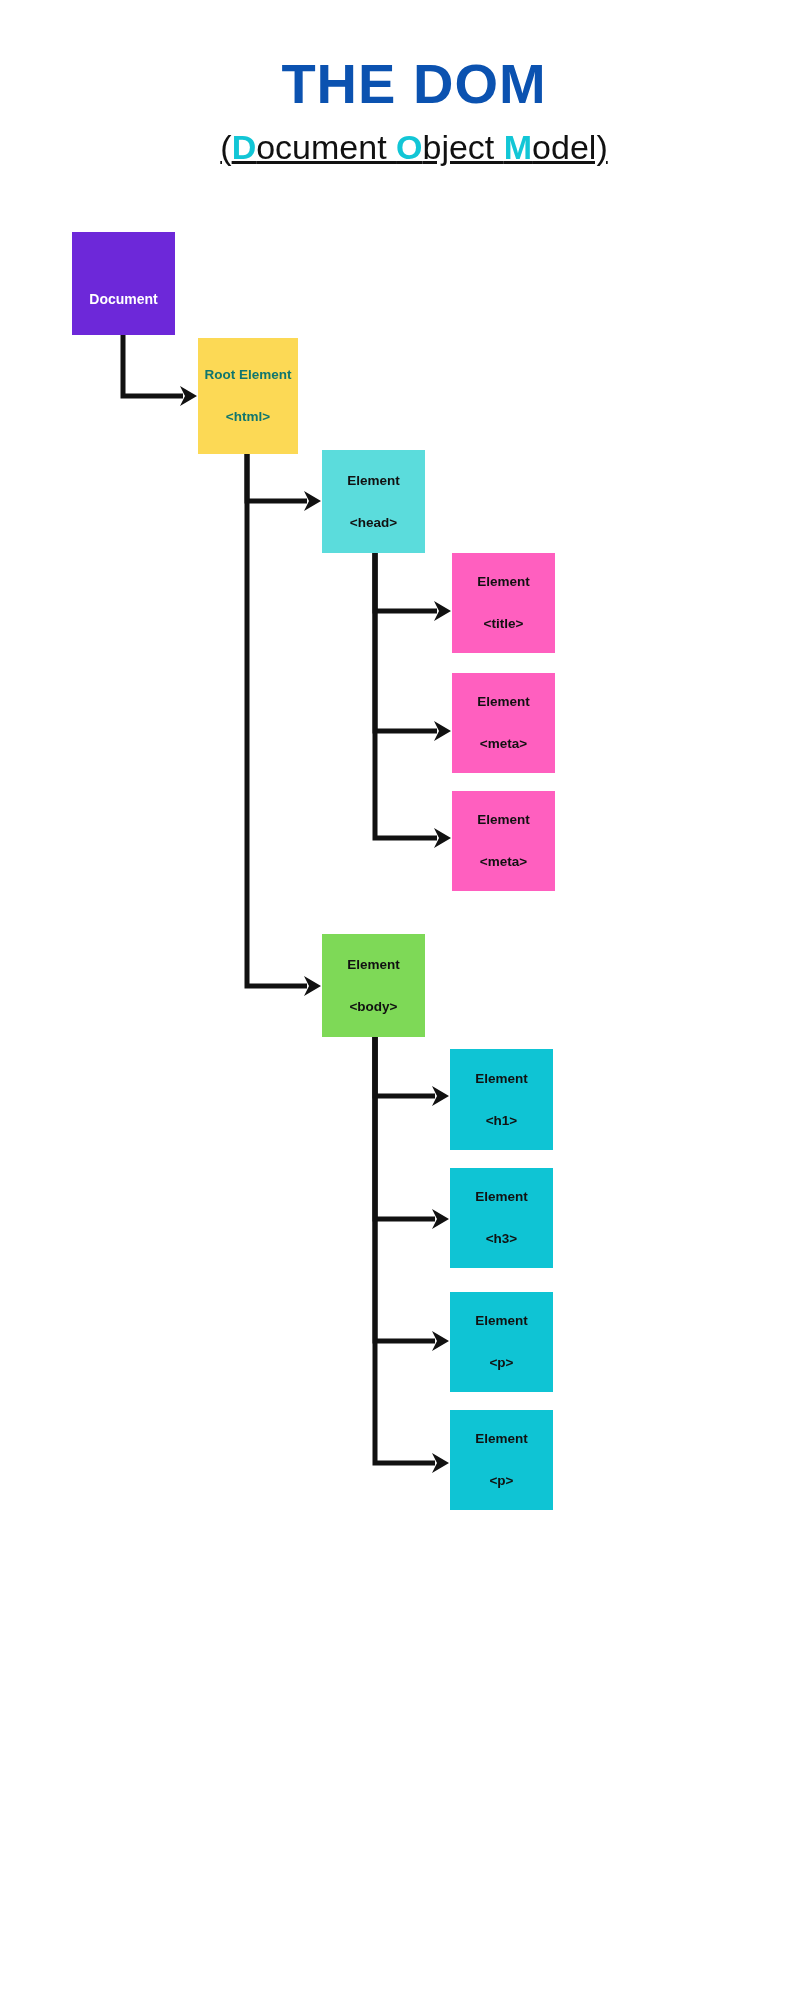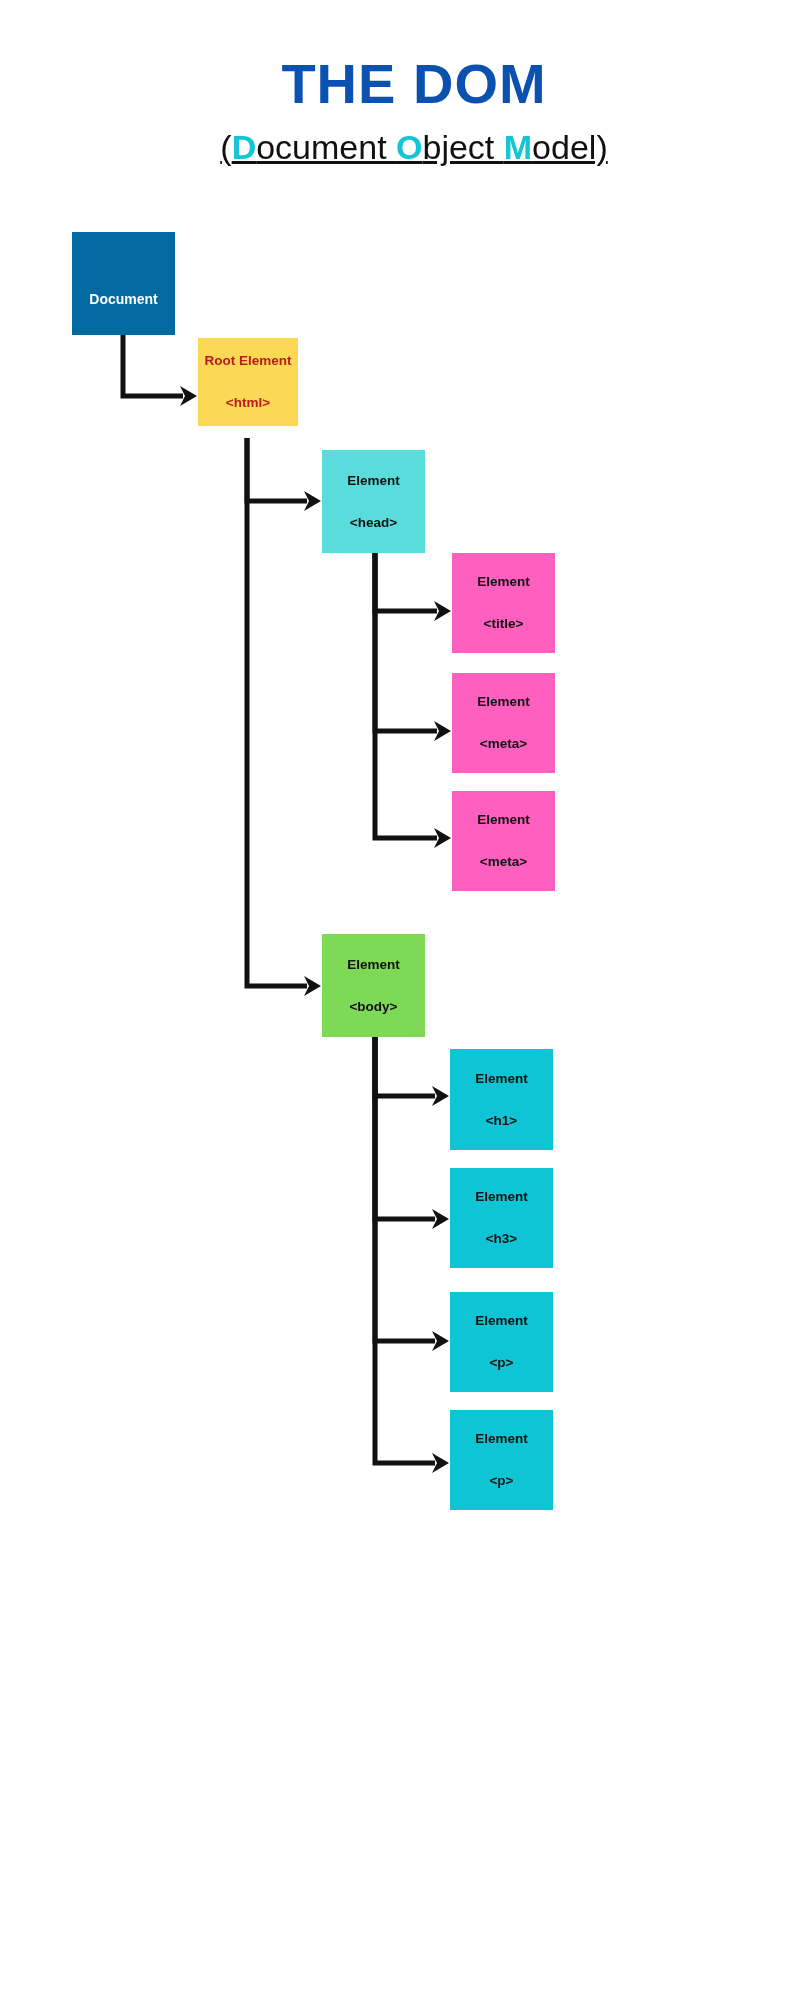--- a/index.html
+++ b/index.html
@@ -88,26 +88,26 @@
       <g>
         <path d="M 375 1037 L 375 1341 L 435 1341" stroke="#111111" stroke-width="5" fill="none" stroke-linecap="butt"></path>
         <polygon points="449,1341 432,1331 437,1341 432,1351" fill="#111111"></polygon>
       </g>
       <g>
         <path d="M 375 1037 L 375 1463 L 435 1463" stroke="#111111" stroke-width="5" fill="none" stroke-linecap="butt"></path>
         <polygon points="449,1463 432,1453 437,1463 432,1473" fill="#111111"></polygon>
       </g>
     </svg>
 
-<div class="node doc" style="left: 72px; top: 232px; width: 103px; height: 103px; background: #0369a1; color: rgb(255, 255, 255);">
+<div class="node doc" style="left: 72px; top: 232px; width: 103px; height: 103px; background: #6d28d9; color: rgb(255, 255, 255);">
       <div class="inner">
         <div>Document</div>
       </div>
     </div>
-    <div class="node" style="left: 198px; top: 338px; width: 100px; height: 88px; background: rgb(252, 217, 85); color: #b91c1c;">
+    <div class="node" style="left: 198px; top: 338px; width: 100px; height: 116px; background: rgb(252, 217, 85); color: #0f766e;">
       <div class="inner">
         <div>Root Element</div>
         <div class="l2">&lt;html&gt;</div>
       </div>
     </div>
     <div class="node" style="left: 322px; top: 450px; width: 103px; height: 103px; background: rgb(91, 220, 220); color: rgb(17, 17, 17);">
       <div class="inner">
         <div>Element</div>
         <div class="l2">&lt;head&gt;</div>
       </div>

